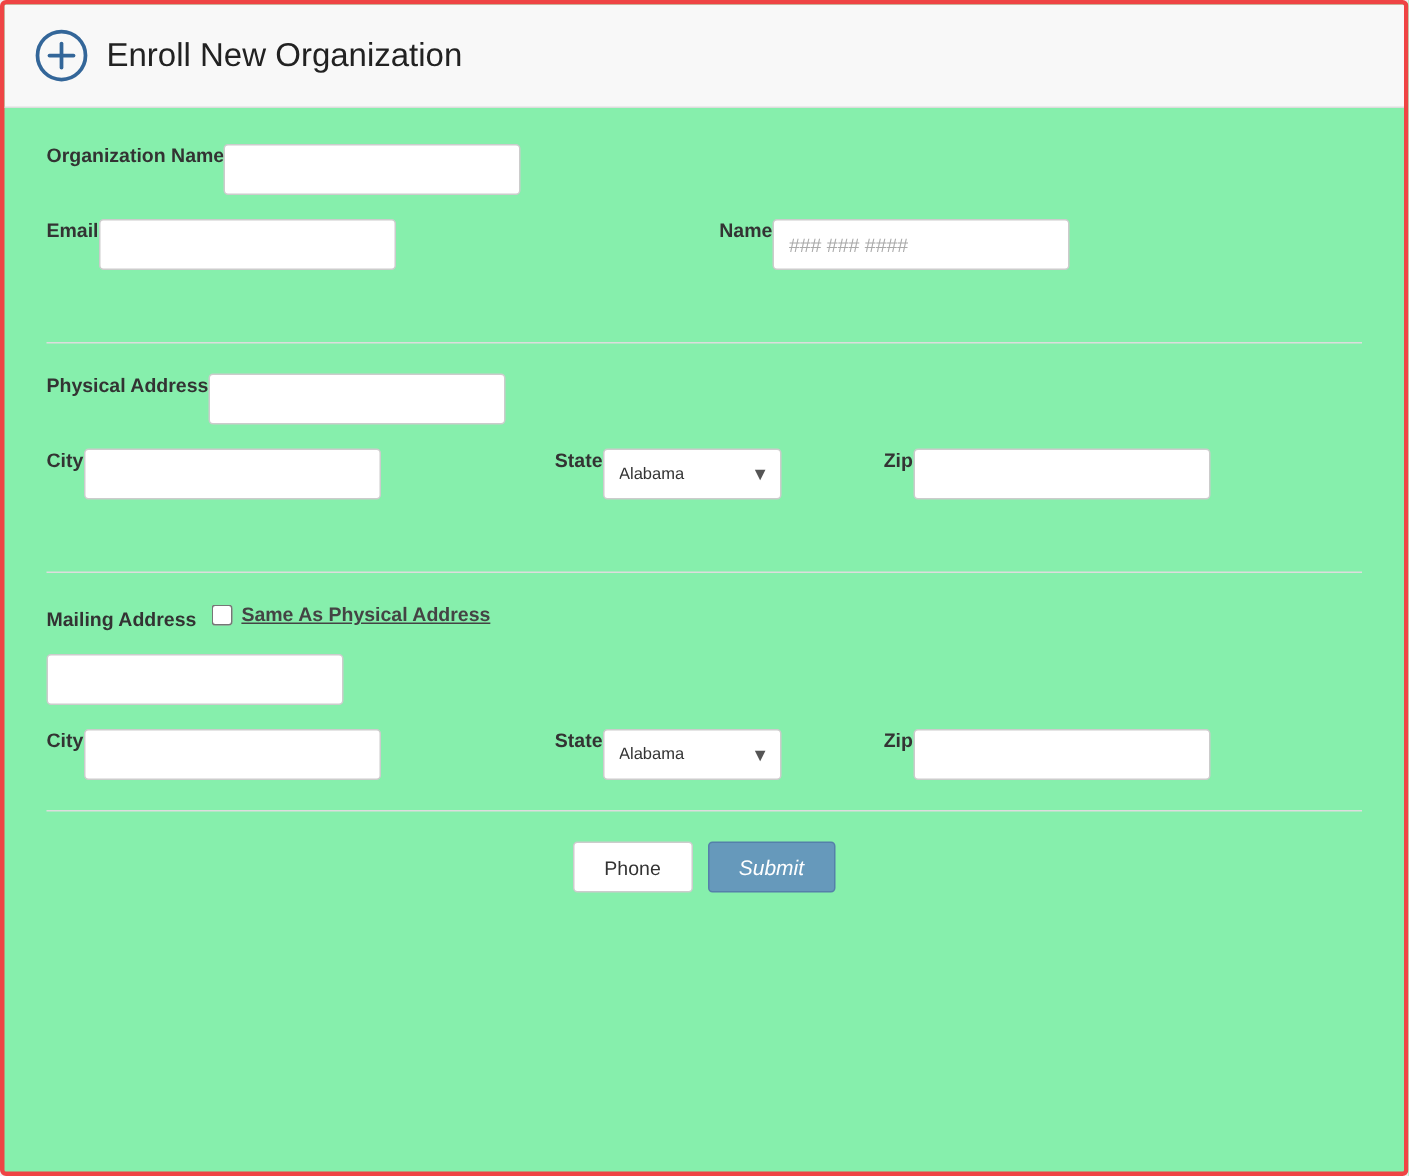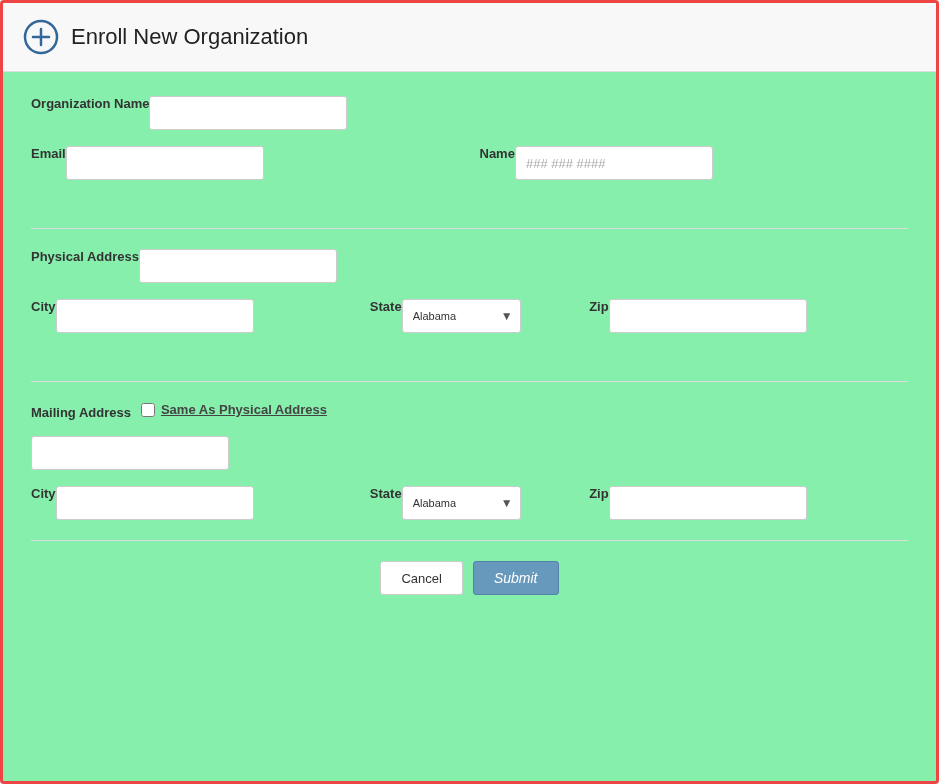--- a/index.html
+++ b/index.html
@@ -297,18 +297,18 @@
           <span class="select-arrow">▼</span>
         </div>
       </div>
       <div class="form-group zip-group">
         <label>Zip</label>
         <input type="text" style="">
       </div>
     </div>
 
     <div class="form-actions">
-      <button class="btn-cancel">Cancel</button>
+      <button class="btn-cancel">Phone</button>
       <button class="btn-submit">Submit</button>
     </div>
 
   </div>
 </div>
 
 </body></html>

